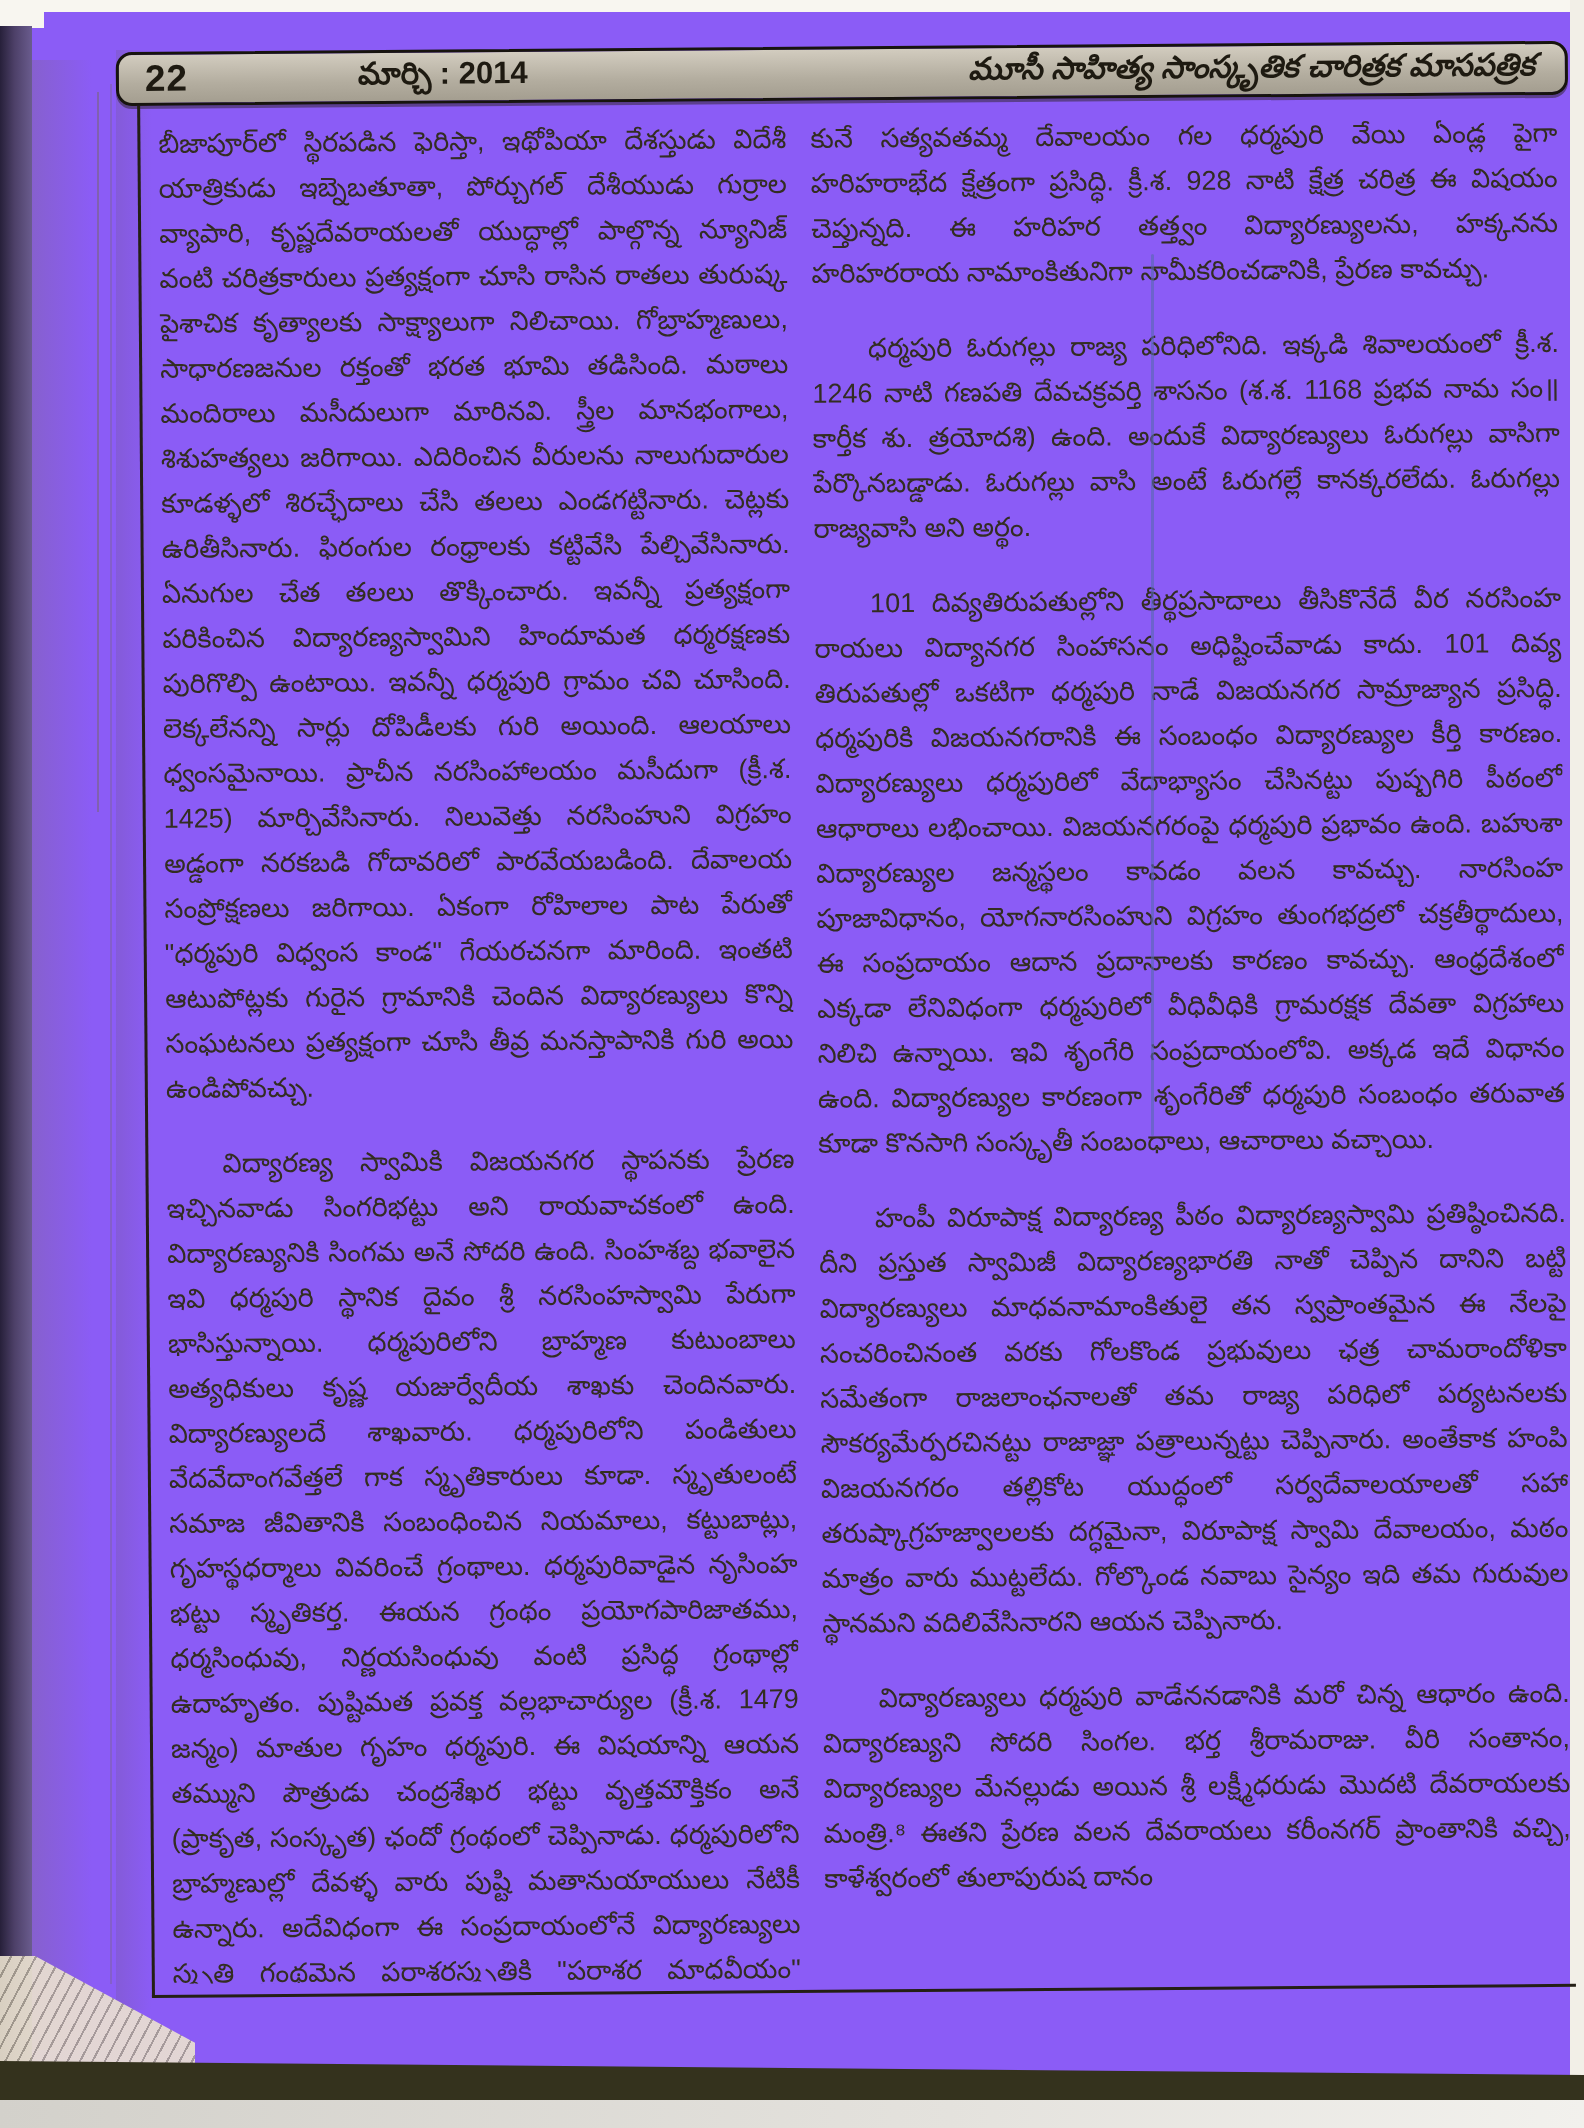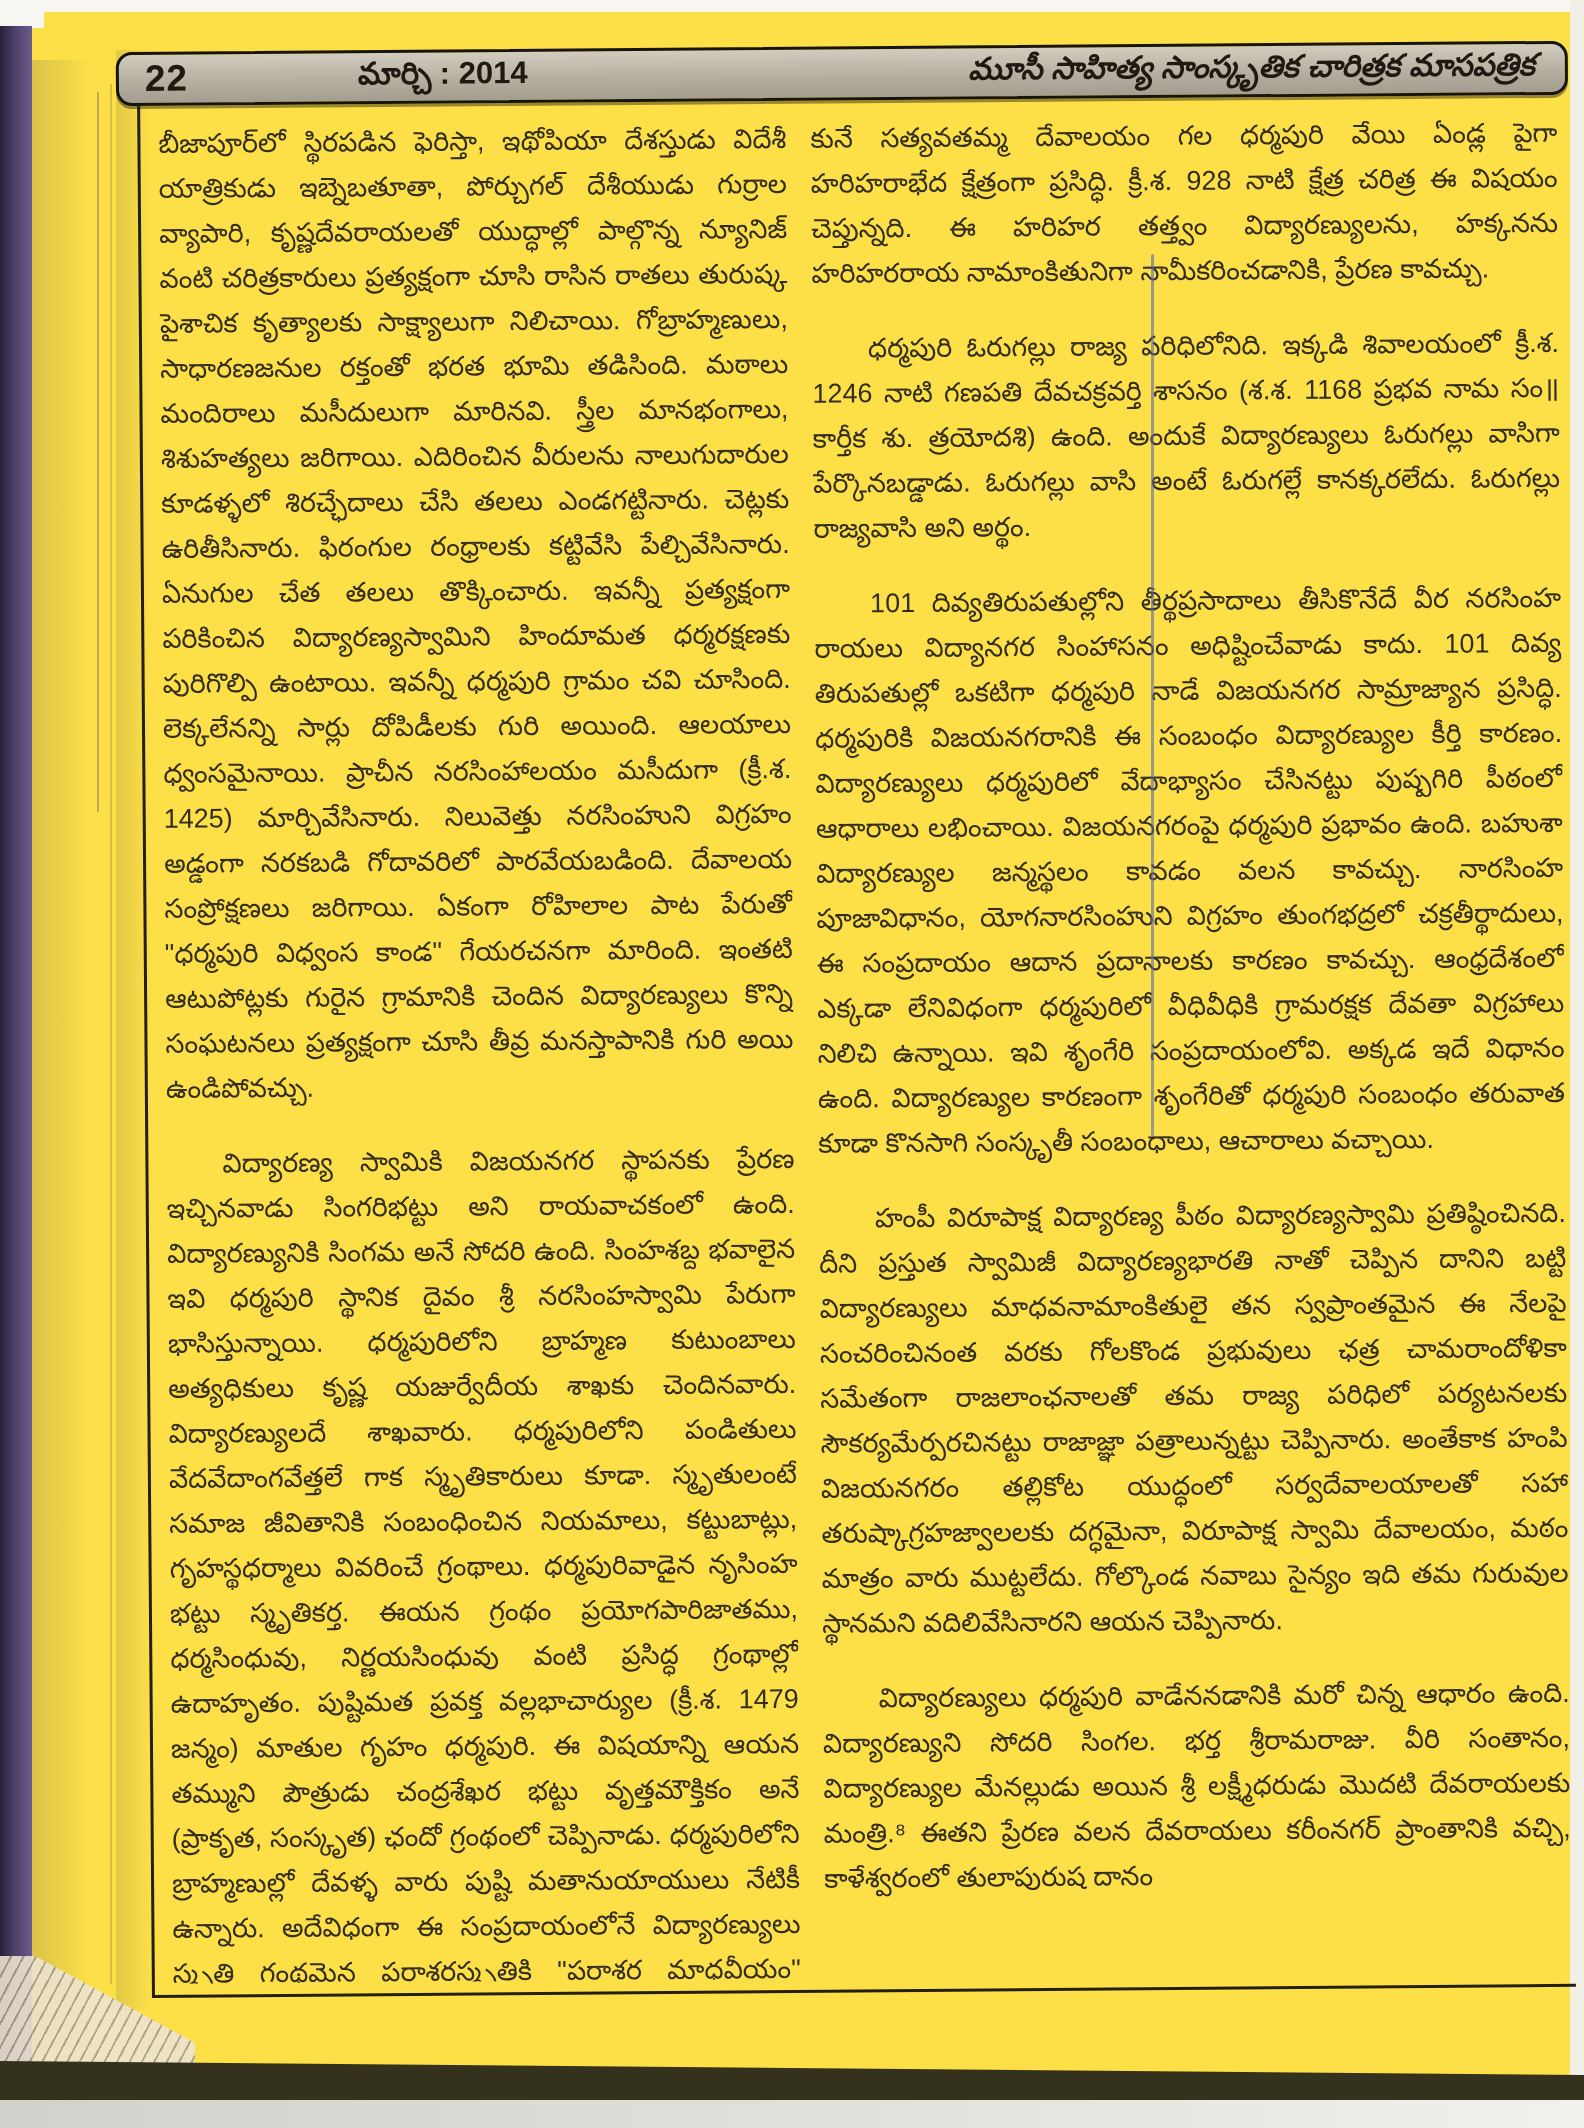--- a/index.html
+++ b/index.html
@@ -1,18 +1,18 @@
 <!DOCTYPE html>
 <html><head>
 <meta charset="utf-8">
 <style>
   html,body{margin:0;padding:0;background:#dedcd6;}
   .scan{
     position:relative;width:1584px;height:2128px;overflow:hidden;
-    background:#fde047;
+    background:#8b5cf6;
     font-family:"Liberation Sans",sans-serif;
   }
   
   .top-strip{position:absolute;left:0;top:0;width:1584px;height:12px;background:#f8f6f0;}
   .right-strip{position:absolute;right:0;top:0;width:14px;height:2128px;background:#f2efe7;}
   .corner-tl{position:absolute;left:0;top:0;width:44px;height:28px;background:#f8f6f0;}
   
   .spine{position:absolute;left:0;top:26px;width:32px;height:2040px;
     background:linear-gradient(90deg,#27203a 0%,#4d4068 45%,#6a5c8e 100%);}
   .spine-shadow{position:absolute;left:32px;top:60px;width:86px;height:1990px;

